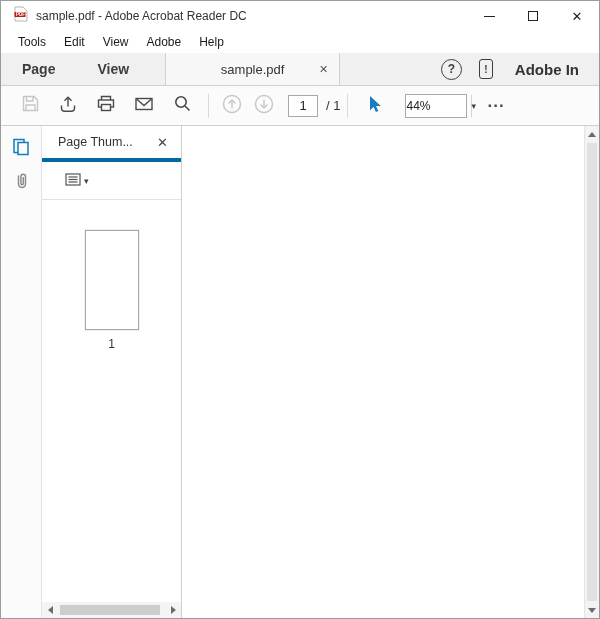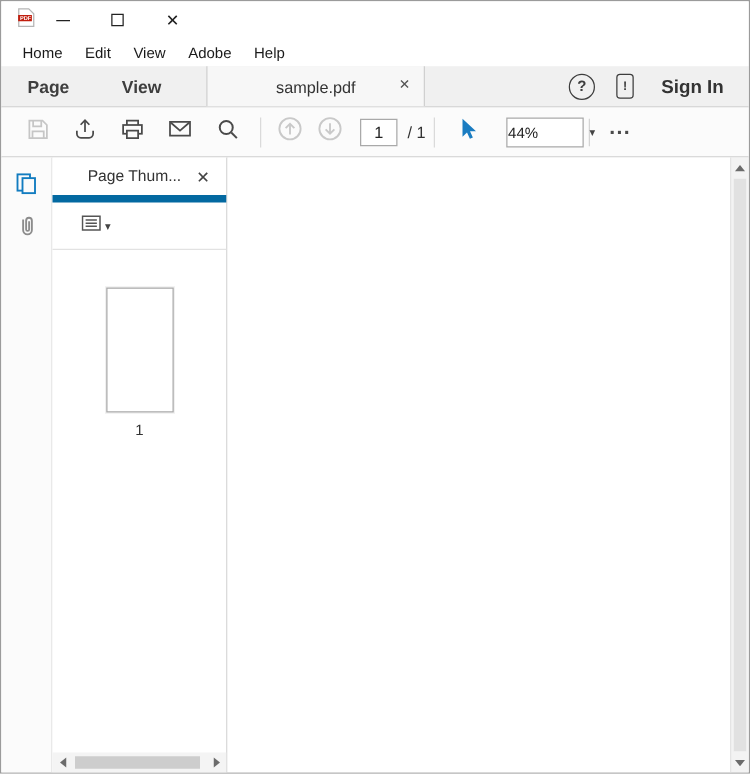--- a/index.html
+++ b/index.html
@@ -69,21 +69,21 @@
 
   
   .iconstrip { position:absolute; top:125px; left:0; bottom:0; width:41px; background:#fbfbfb;
                border-right:1px solid #e3e3e3; }
   .strip-btn { width:40px; height:34px; display:flex; align-items:center; justify-content:center; }
   .strip-btn.first { margin-top:6px; }
 
   .thumbpanel { position:absolute; top:125px; left:41px; bottom:0; width:140px; background:#fff;
                 border-right:1px solid #cfcfcf; }
   .panel-header { height:36px; display:flex; align-items:center; padding:0 13px 0 16px;
-                  border-bottom:6px solid #0369a1;text-align:center; }
+                  border-bottom:4px solid #0369a1; }
   .panel-title { flex:1; font-size:12.5px; color:#333; white-space:nowrap; overflow:hidden; }
   .panel-close { font-size:13px; color:#444; line-height:1; }
   .panel-options { height:38px; display:flex; align-items:center; padding-left:23px;
                    border-bottom:1px solid #e2e2e2; }
   .options-caret { font-size:9px; color:#444; margin-left:3px; }
   .thumb { width:54px; height:100px; background:#fff; border:1px solid #a8a8a8;
            margin:30px auto 0 auto; box-shadow:0 0 0 1px #f0f0f0; }
   .thumb-label { text-align:center; margin-top:7px; font-size:12px; color:#333; }
 
   .hscroll { position:absolute; left:0; right:0; bottom:0; height:16px; background:#f4f4f4; }
@@ -117,33 +117,34 @@
 <div class="window">
 
   <div class="titlebar">
     <span class="pdficon">
       <svg width="14" height="16" viewBox="0 0 14 16">
         <path d="M1 1 h8 l4 4 v10 h-12 z" fill="#fff" stroke="#b5b5b5" stroke-width="1"></path>
         <rect x="0.5" y="6" width="11" height="5" fill="#c11e0e"></rect>
         <text x="2" y="10" font-size="4.5" fill="#fff" font-family="Liberation Sans, sans-serif" font-weight="bold">PDF</text>
       </svg>
     </span>
+    <span class="title-text">sample.pdf - Adobe Acrobat Reader DC</span>
     <div class="win-btn">
         <span class="min-glyph"></span>
       </div>
     <div class="win-btn">
         <span class="max-glyph"></span>
       </div>
     <div class="win-btn">
         <span class="close-glyph">✕</span>
       </div>
   </div>
 
   <div class="menubar">
-    <span class="menu-item">Home</span>
+    <span class="menu-item">Tools</span>
     <span class="menu-item">Edit</span>
     <span class="menu-item">View</span>
     <span class="menu-item">Adobe</span>
     <span class="menu-item">Help</span>
   </div>
 
   <div class="tabbar">
     <div class="nav-tab">Page</div>
     <div class="nav-tab">View</div>
     <div class="tab-gap"></div>
@@ -151,21 +152,21 @@
       <span>sample.pdf</span>
       <span class="doc-tab-close">✕</span>
     </div>
     <div class="tabbar-spacer"></div>
     <div class="help-btn">
       <span>?</span>
     </div>
     <div class="device-btn">
       <span>!</span>
     </div>
-    <div class="signin">Sign In</div>
+    <div class="signin">Adobe In</div>
   </div>
 
   <div class="toolbar">
     <div class="tool-btn">
       <span>
         <svg width="19" height="19" viewBox="0 0 19 19" fill="none" stroke="#c6c6c6" stroke-width="1.4">
           <path d="M2.5 2.5 H13 L16.5 6 V16.5 H2.5 Z"></path>
           <path d="M5.5 2.5 V7 H12 V2.8"></path>
           <path d="M5 16.5 V11 H14 V16.5"></path>
         </svg>

